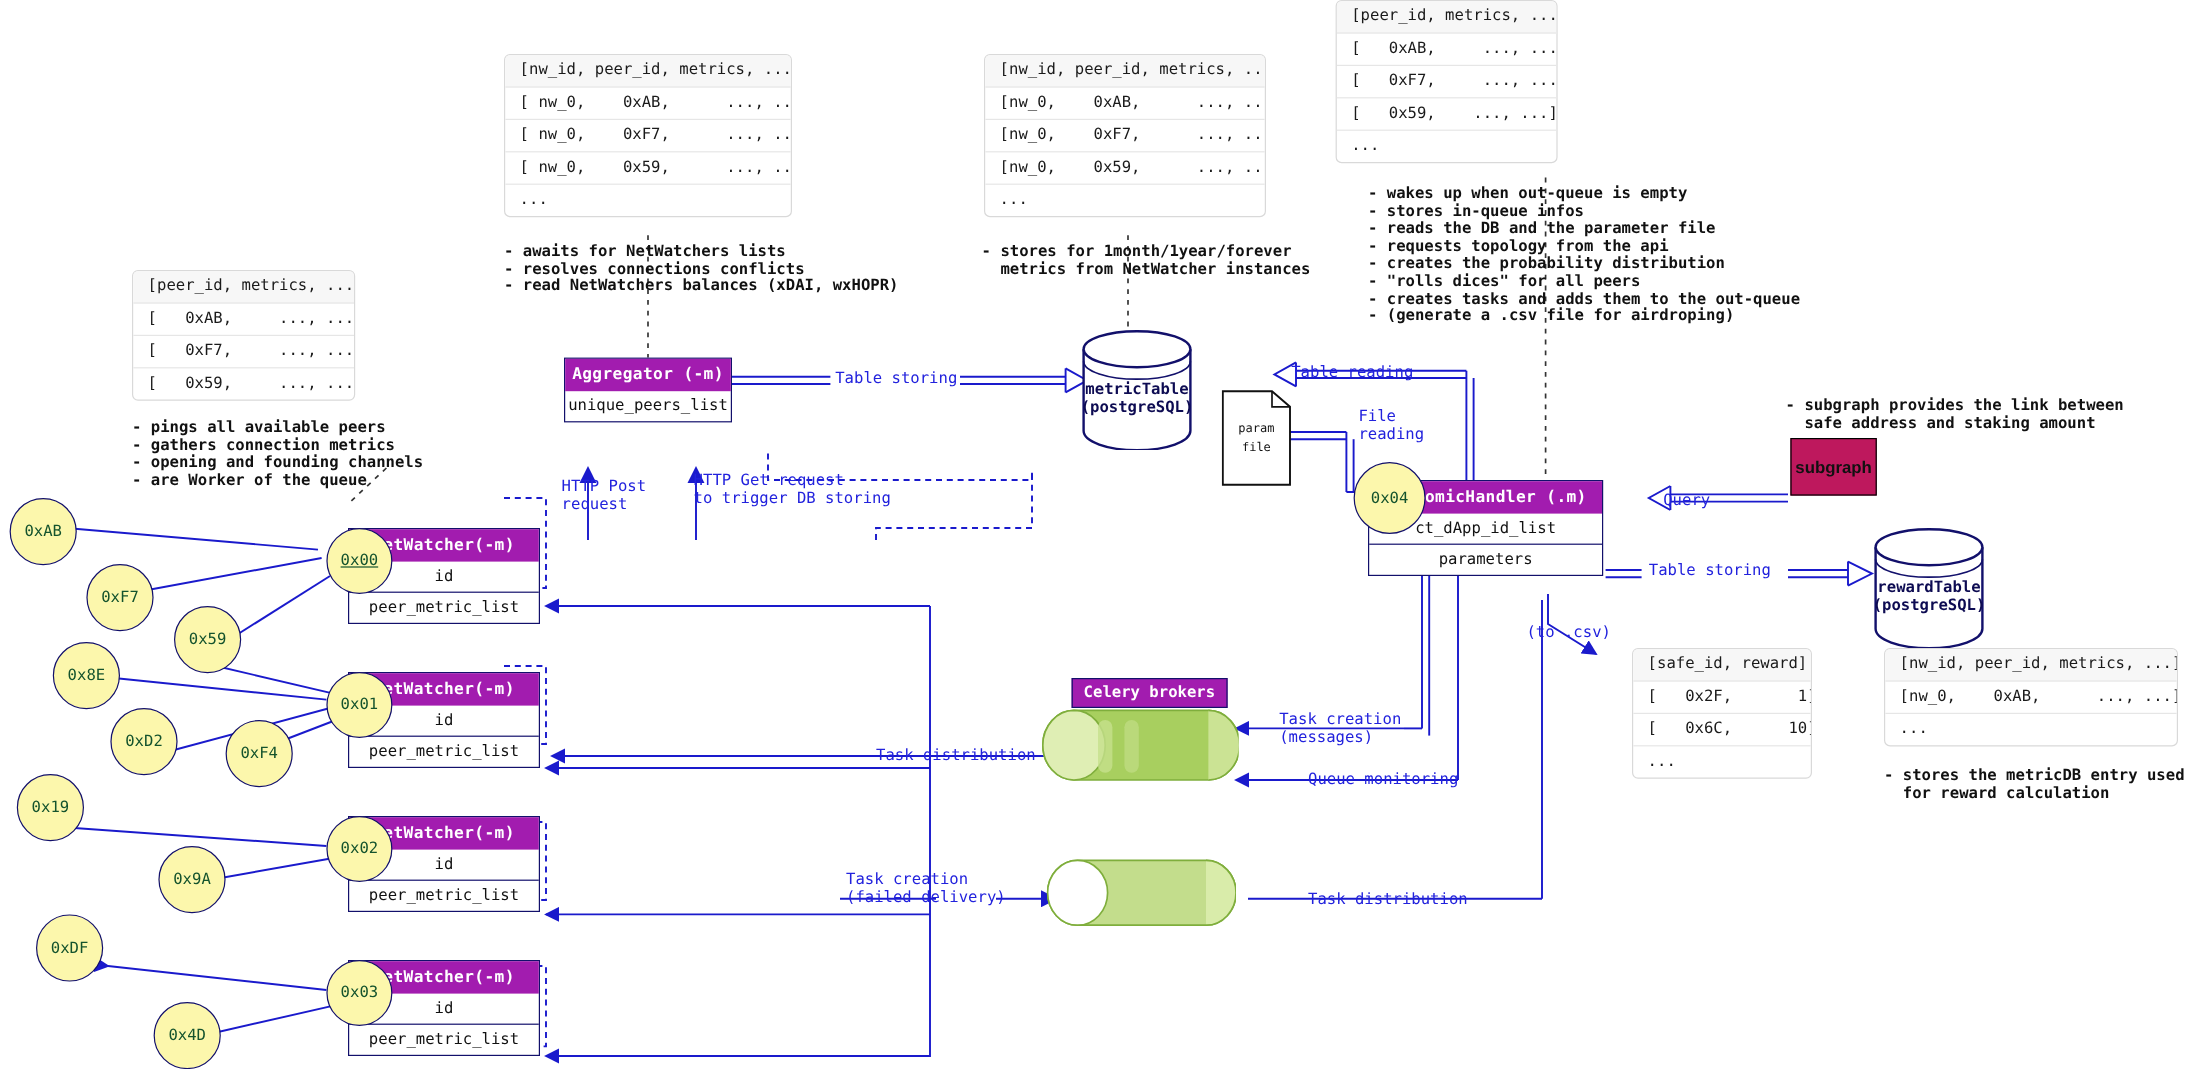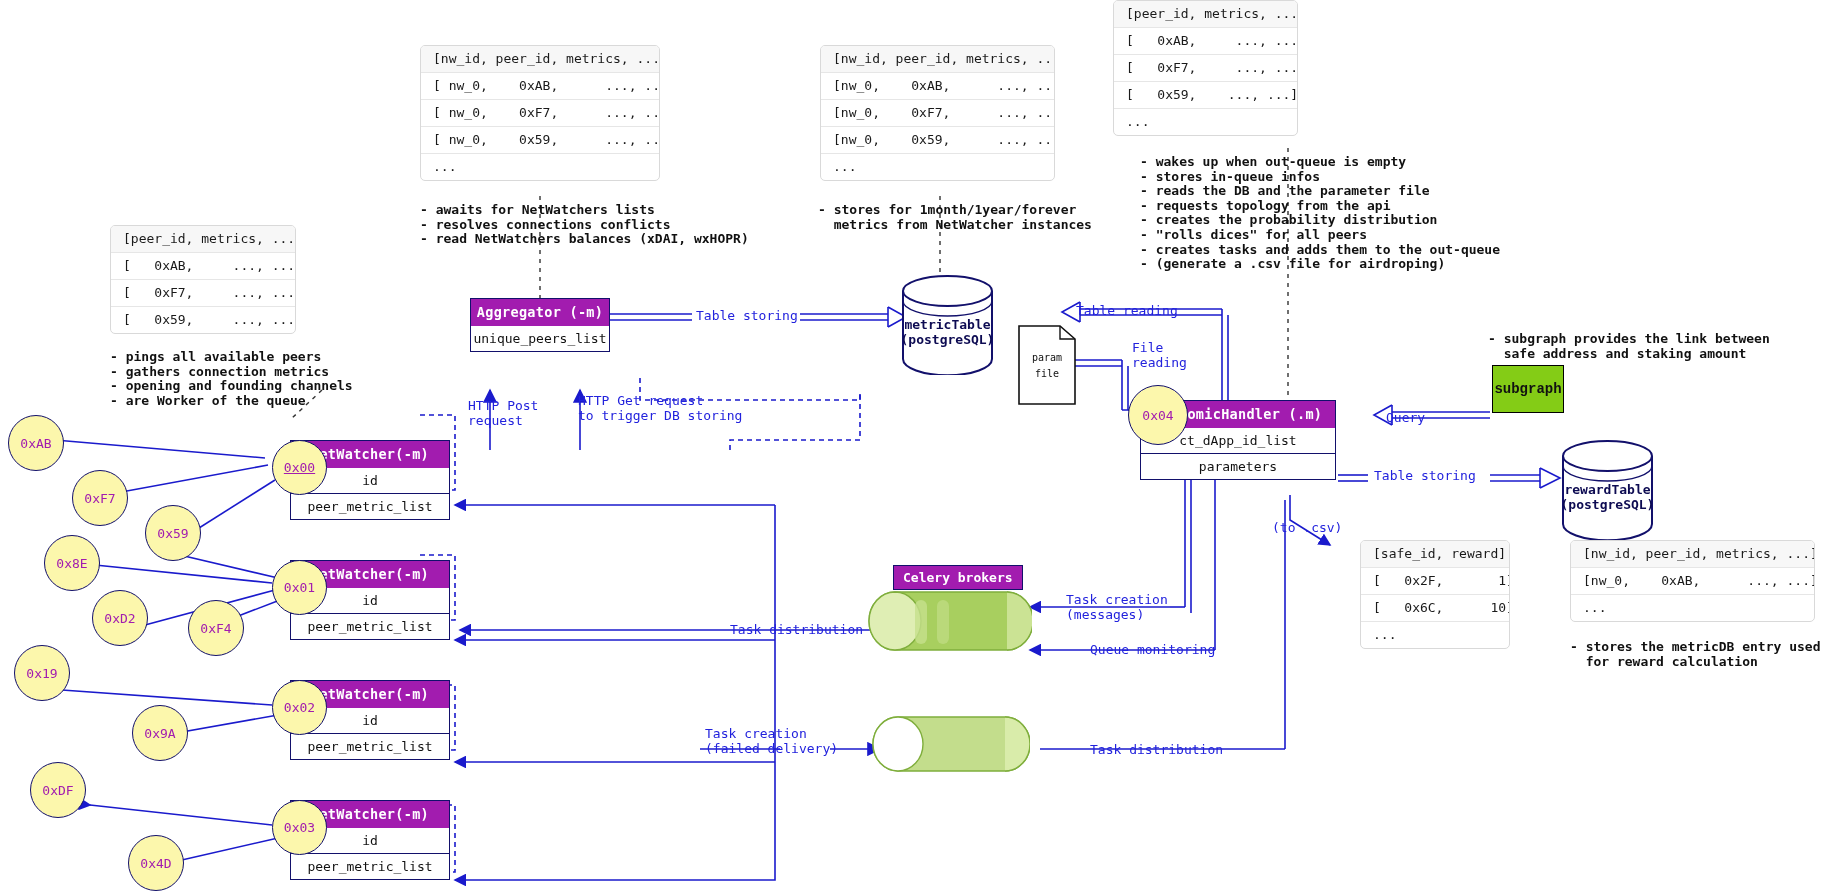--- a/index.html
+++ b/index.html
@@ -77,21 +77,21 @@
   }
   .proc .field.first { border-top: none; }
   .proc .field.blank { height: 26px; }
 
   
   .peer {
     position: absolute;
     border-radius: 50%;
     background: #fcf7ac;
     border: 1.6px solid #12106b;
-    color: #a21caf;
+    color: #14532d;
     font-family: "DejaVu Sans Mono", monospace;
     font-size: 13px;
     display: flex;
     align-items: center;
     justify-content: center;
     box-sizing: border-box;
   }
 
   
   .elabel {
@@ -125,22 +125,22 @@
     font-size: 10px;
     color: #111111;
     line-height: 16px;
     white-space: pre;
   }
 
   
   .subgraph {
     position: absolute;
     border: 1.8px solid #000000;
-    background: #84cc16;
-    font-family: Liberation Mono, monospace;
+    background: #be185d;
+    font-family: Liberation Sans, sans-serif;
     font-size: 14px;
     font-weight: bold;
     color: #111111;
     display: flex;
     align-items: center;
     justify-content: center;
     box-sizing: border-box;
   }
 
   

